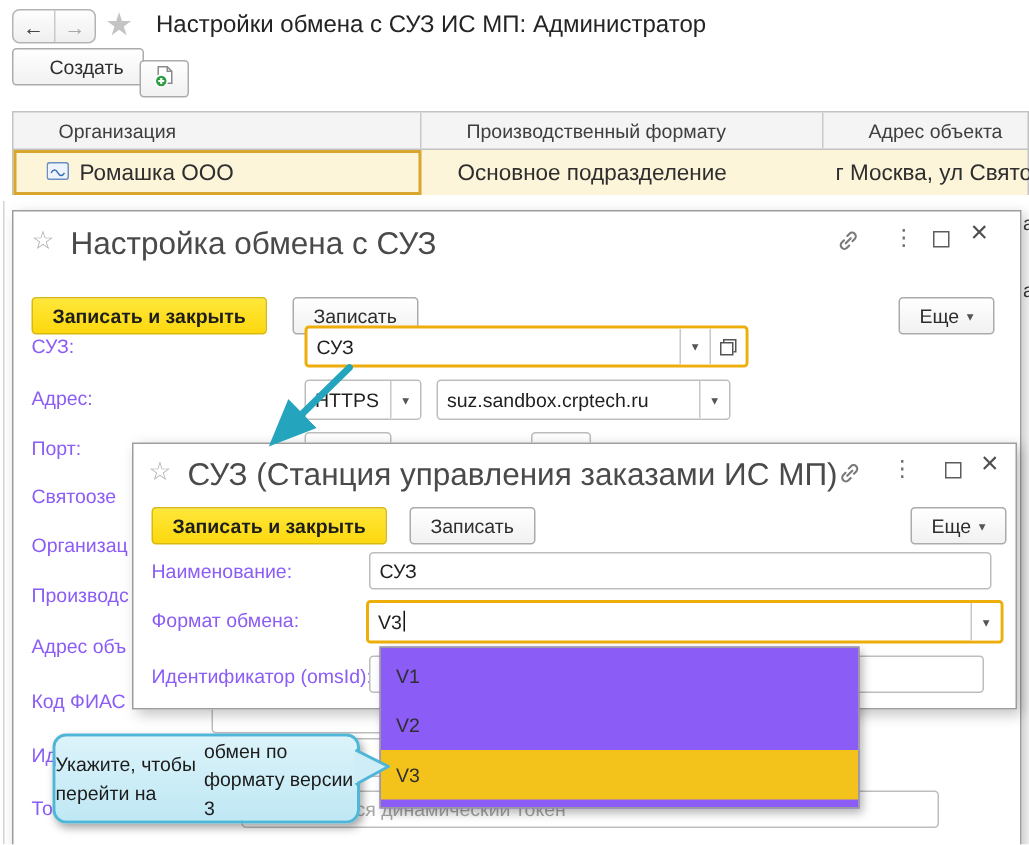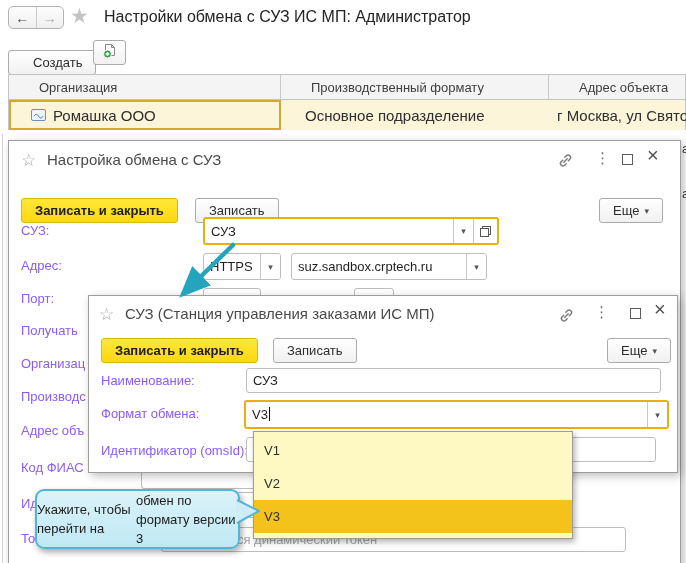--- a/index.html
+++ b/index.html
@@ -33,21 +33,21 @@
           font-size:15px; color:#2e2e2e; white-space:nowrap; overflow:hidden; }
   .cell.sel { border:2px solid #d9a62e; }
   .row-ico { margin-left:20px; margin-right:7px; flex:0 0 auto; }
 
   .frag { position:absolute; font-size:13px; color:#3a3a3a; }
   .frame-edge { position:absolute; left:2px; top:134px; height:429px; border-left:1px solid #d4d4d4; }
 
   
   .dlg { position:absolute; background:#fff; border:1px solid #9d9d9d; box-shadow:3px 3px 9px rgba(0,0,0,.25); }
   .dlg-star { position:absolute; font-size:17px; color:#ababab; }
-  .dlg-title { position:absolute; font-size:15px; color:#4a4a4a; white-space:nowrap; }
+  .dlg-title { position:absolute; font-size:21px; color:#4a4a4a; white-space:nowrap; }
   .ttl-ico { position:absolute; color:#6f6f6f; }
   .dots { font-size:15px; color:#6f6f6f; letter-spacing:0; }
   .maxbox { width:11px; height:11px; border:1px solid #5c5c5c; }
   .closex { font-size:20px; color:#4f4f4f; line-height:20px; }
 
   .lbl { position:absolute; left:12px; font-size:13px; color:#8b5cf6; white-space:nowrap; }
 
   .fld { position:absolute; background:#fff; border:1px solid #bdbdbd; border-radius:3px;
          display:flex; align-items:center; font-size:13px; color:#1f1f1f; overflow:hidden; }
   .fld .val { padding-left:6px; flex:1; white-space:nowrap; overflow:hidden; }
@@ -56,21 +56,21 @@
            border-left:1px solid #c8c8c8; font-size:9px; color:#555; background:#fff; cursor:pointer; }
   .openbtn { flex:0 0 24px; align-self:stretch; display:flex; align-items:center; justify-content:center;
              border-left:1px solid #c8c8c8; background:#fff; cursor:pointer; }
   .open-ico { position:relative; width:11px; height:11px; }
   .open-ico::before { content:""; position:absolute; right:0; top:0; width:7px; height:7px; border:1px solid #555; background:#fff; }
   .open-ico::after  { content:""; position:absolute; left:0; bottom:0; width:7px; height:7px; border:1px solid #555; background:#fff; }
   .ph { color:#a6a6a6; }
   .caret { display:inline-block; width:1px; height:14px; background:#111; margin-left:1px; vertical-align:-2px; }
 
   
-  .dropdown { position:absolute; left:253px; top:431px; width:320px; height:108px; background:#fef9c3;
+  .dropdown { position:absolute; left:253px; top:431px; width:320px; height:108px; background:#8b5cf6;
               border:1px solid #9b9b9b; box-shadow:2px 3px 6px rgba(0,0,0,.3); z-index:30; padding-top:2px; }
   .dd-item { height:33px; line-height:33px; padding-left:10px; font-size:13px; color:#2f2f2f; cursor:pointer; }
   .dd-selected { background:#f4c31b; }
 
   
   .callout { position:absolute; left:35px; top:489px; width:205px; height:60px; z-index:40;
              background:linear-gradient(#dcf3fa,#bfe8f4); border:2px solid #4fb6d8; border-radius:9px;
              box-shadow:2px 3px 6px rgba(0,0,0,.35); display:flex; flex-direction:row;
              align-items:center; justify-content:center; font-size:13px; color:#1c1c1c; line-height:19px; }
   .callout-tail { position:absolute; left:236px; top:498px; z-index:41; }
@@ -87,21 +87,21 @@
     <div class="navhalf back">
         <span>←</span>
       </div>
     <div class="navhalf fwd">
         <span>→</span>
       </div>
   </div>
   <div class="star-big">★</div>
   <div class="page-title">Настройки обмена с СУЗ ИС МП: Администратор</div>
 
-  <div class="btn" style="left:8px; top:50px;padding-left:24px;">Создать</div>
+  <div class="btn" style="left:8px; top:32px;padding-left:24px;">Создать</div>
   <div class="btn" style="left:93px; top:40px; width:33px; padding:0;">
     <span>
       <svg width="16" height="16" viewBox="0 0 16 16">
         <path d="M3.5 1.5h6l3 3v8h-9z" fill="#fff" stroke="#8a8a8a"></path>
         <path d="M9.5 1.5v3h3" fill="none" stroke="#8a8a8a"></path>
         <circle cx="5.5" cy="11" r="4" fill="#2e9e44" stroke="#fff"></circle>
         <path d="M5.5 9v4M3.5 11h4" stroke="#fff" stroke-width="1.4"></path>
       </svg>
     </span>
   </div>
@@ -172,21 +172,21 @@
     </div>
     <div class="fld" style="left:282px; top:112px; width:196px; height:27px;">
       <span class="val">suz.sandbox.crptech.ru</span>
       <span class="ddbtn">▾</span>
     </div>
 
     <div class="lbl" style="top:150px;">Порт:</div>
     <div class="fld" style="left:194px; top:147px; width:58px; height:26px;"></div>
     <div class="fld" style="left:345px; top:147px; width:40px; height:26px;"></div>
 
-    <div class="lbl" style="top:182px;">Получать</div>
+    <div class="lbl" style="top:182px;">Святоозе</div>
     <div class="lbl" style="top:215px;">Организац</div>
     <div class="lbl" style="top:248px;">Производс</div>
     <div class="lbl" style="top:282px;">Адрес объ</div>
     <div class="lbl" style="top:319px;">Код ФИАС</div>
     <div class="fld" style="left:132px; top:320px; width:430px; height:28px;"></div>
     <div class="lbl" style="top:355px;">Ид</div>
     <div class="fld" style="left:132px; top:351px; width:430px; height:26px;"></div>
     <div class="lbl" style="top:390px;">То</div>
     <div class="fld" style="left:152px; top:386px; width:465px; height:25px;">
       <span class="val ph">Используется динамический токен</span>

